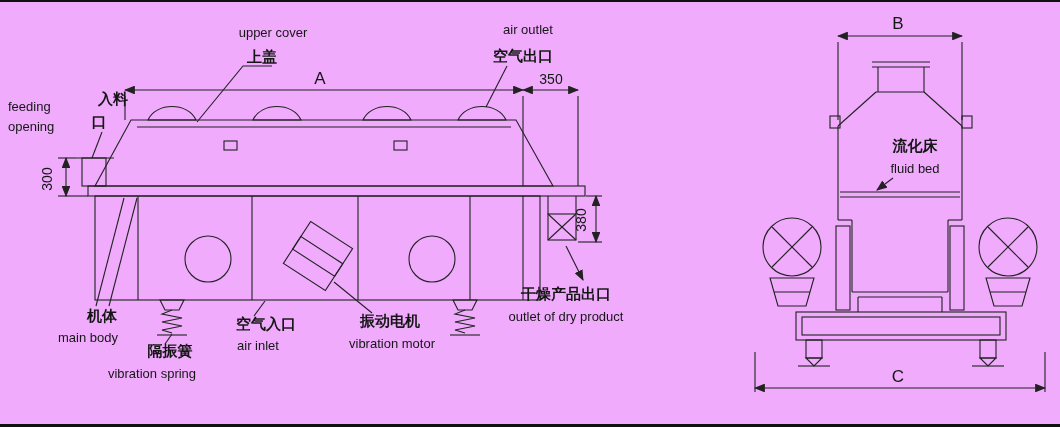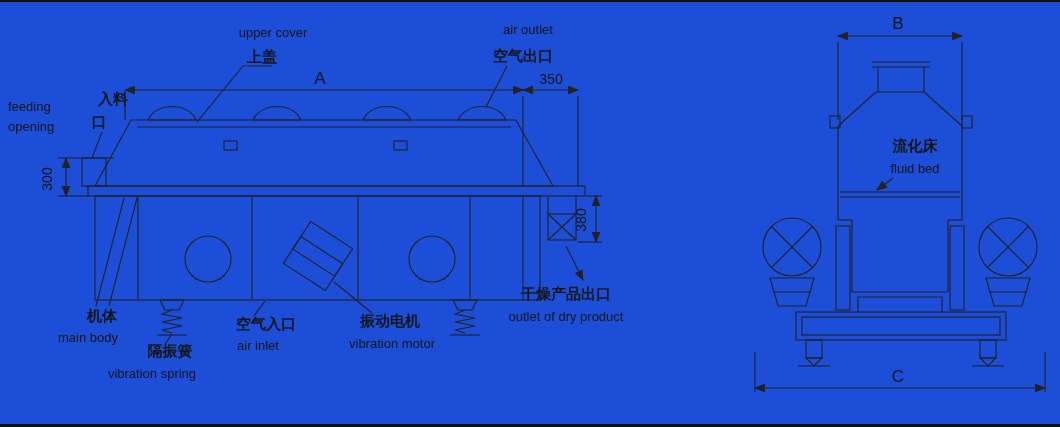--- a/index.html
+++ b/index.html
@@ -1,16 +1,16 @@
 <!DOCTYPE html>
 <html><head>
 <meta charset="utf-8">
 <style>
   html,body{margin:0;padding:0;background:#ffffff;}
-  .canvas{position:relative;width:1060px;height:427px;background:#1d4ed8;overflow:hidden;}
+  .canvas{position:relative;width:1060px;height:427px;background:#f0abfc;overflow:hidden;}
   svg{display:block;}
   svg text{font-family:"Liberation Sans","DejaVu Sans",sans-serif;fill:#161616;text-anchor:middle;}
   text.zh{font-size:15px;font-weight:700;}
   text.en{font-size:13px;font-weight:400;}
   text.dim{font-size:14px;font-weight:400;}
   text.dimbig{font-size:17px;font-weight:400;}
   text.start{text-anchor:start;}
   .lines{stroke:#222222;fill:none;stroke-width:1.1;}
 </style>
 </head>

